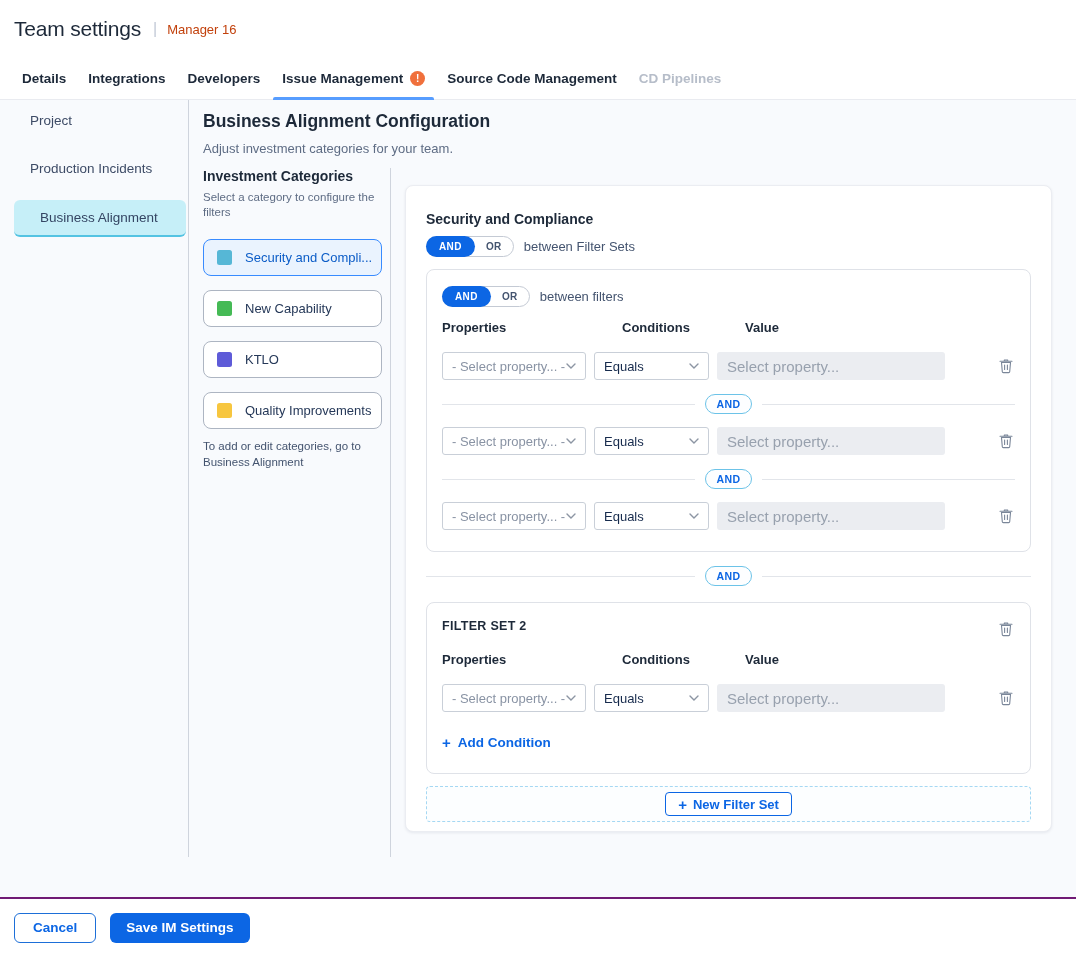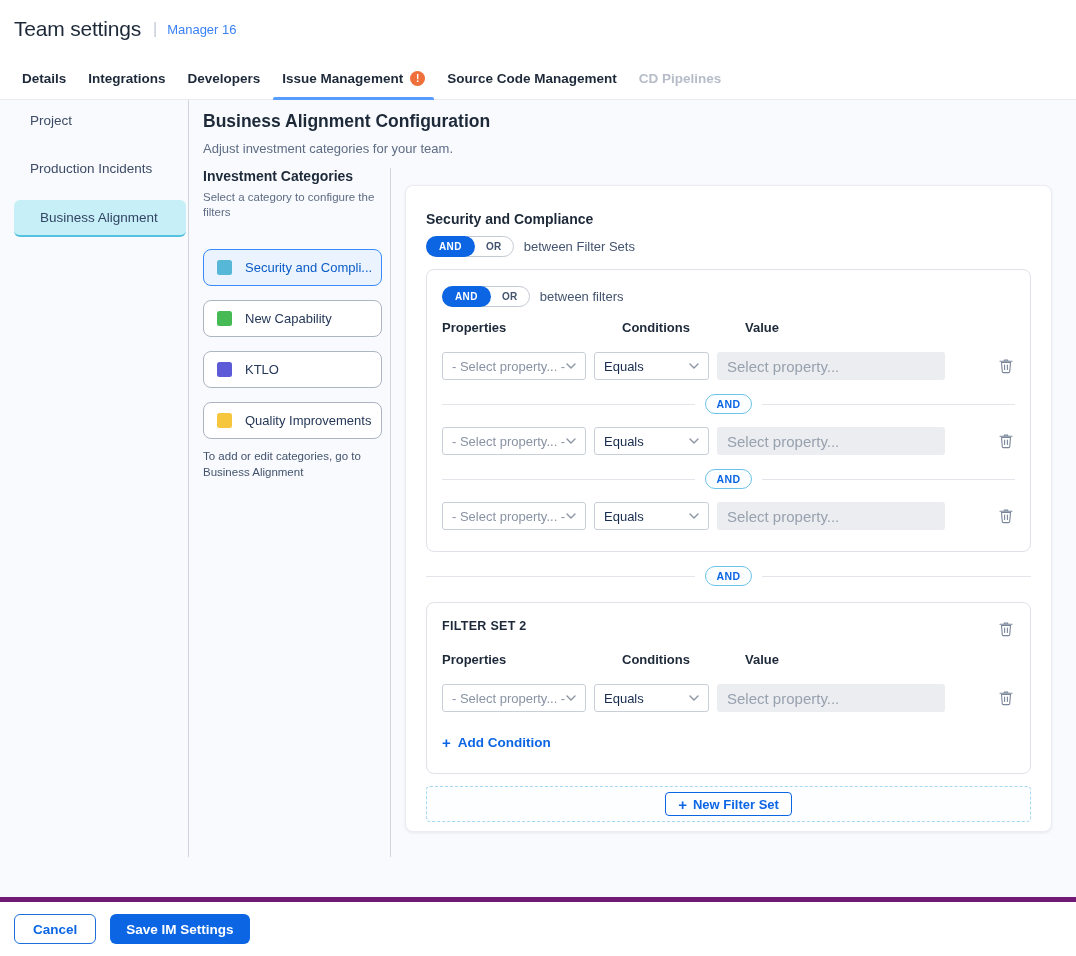--- a/index.html
+++ b/index.html
@@ -8,21 +8,21 @@
     width:1076px; height:956px; position:relative;
     font-family:"Liberation Sans", sans-serif;
     background:#ffffff; color:#172B4D; overflow:hidden;
   }
 
   
   .header { position:absolute; top:0; left:0; right:0; height:58px; background:#fff;
             display:flex; align-items:center; padding-left:14px; }
   .page-heading { font-size:21px; font-weight:normal; color:#1D2939; letter-spacing:-0.2px; }
   .heading-sep { color:#C2C9D6; margin:0 10px 0 12px; font-size:16px; font-weight:300; }
-  .heading-context { font-size:13px; color:#3b82f6; }
+  .heading-context { font-size:13px; color:#c2410c; }
 
   
   .tabs { position:absolute; top:58px; left:0; right:0; height:42px; background:#fff;
           border-bottom:1px solid #E9EBF0; display:flex; align-items:stretch; padding-left:11px; }
   .tab { position:relative; display:flex; align-items:center; gap:7px; padding:0 11px;
          font-size:13.5px; font-weight:600; color:#1D2939; cursor:pointer; }
   .tab.active { font-weight:700; }
   .tab.active::after { content:""; position:absolute; left:2px; right:2px; bottom:-1px;
                        height:3px; background:#579DFF; border-radius:2px 2px 0 0; }
   .tab.disabled { color:#B6BDC9; cursor:default; }
@@ -46,21 +46,21 @@
   .main-title { position:absolute; left:203px; top:11px; font-size:17.5px; font-weight:bold; color:#1D2939; }
   .main-subtitle { position:absolute; left:203px; top:41px; font-size:13px; color:#5E6C84; }
 
   
   .cats { position:absolute; left:203px; top:68px; width:180px; }
   .cats-title { font-size:14px; font-weight:bold; color:#1D2939; }
   .cats-hint { margin-top:6px; font-size:11.5px; line-height:15px; color:#5E6C84; width:172px; }
   .cat-btn { width:179px; height:37px; background:#fff; border:1px solid #ADB5C2; border-radius:8px;
              display:flex; align-items:center; gap:13px; padding-left:13px; margin-top:14px;
              font-size:13px; color:#253858; cursor:pointer; }
-  .cat-btn.first { margin-top:29px;text-align:center; }
+  .cat-btn.first { margin-top:19px;text-align:center; }
   .cat-btn.selected { border:1.5px solid #388BFF; background:#EAF3FE; color:#0B5CC7; }
   .swatch { width:15px; height:15px; border-radius:2.5px; flex:0 0 auto; }
   .cats-note { margin-top:9px; font-size:11.5px; line-height:16px; color:#44546F; width:172px; }
 
   
   .card { position:absolute; left:405px; top:85px; width:647px; height:647px; background:#fff;
           border:1px solid #EBEDF2; border-radius:8px; box-shadow:0 1px 3px rgba(9,30,66,.08);
           padding:25px 20px 0; }
   .card-title { font-size:14px; font-weight:bold; color:#1D2939; }
   .toggle-row { display:flex; align-items:center; gap:10px; margin-top:9px; }
@@ -104,21 +104,21 @@
   .plus-glyph { font-size:15px; font-weight:bold; }
 
   .new-set-zone { margin-top:12px; height:36px; border:1px dashed #A5D8F3; border-radius:4px;
                   background:#FCFEFF; display:flex; align-items:center; justify-content:center; }
   .new-set-btn { height:24px; border:1px solid #0C66E4; border-radius:4px; background:#fff;
                  color:#0C66E4; font-size:13px; font-weight:bold; display:flex; align-items:center;
                  gap:6px; padding:0 12px; cursor:pointer; font-family:"Liberation Sans",sans-serif; }
 
   
   .footer { position:absolute; top:897px; left:0; right:0; height:59px; background:#fff;
-            border-top:5px solid #701a75; display:flex; align-items:center; gap:14px; padding-left:14px; }
+            border-top:2px solid #701a75; display:flex; align-items:center; gap:14px; padding-left:14px; }
   .btn-cancel { height:30px; padding:0 18px; background:#fff; border:1px solid #1D6FD8; border-radius:6px;
                 color:#0C66E4; font-size:13.5px; font-weight:bold; cursor:pointer;
                 font-family:"Liberation Sans",sans-serif; }
   .btn-save { height:30px; padding:0 16px; background:#0C66E4; border:none; border-radius:6px;
               color:#fff; font-size:13.5px; font-weight:bold; cursor:pointer;
               font-family:"Liberation Sans",sans-serif; }
 </style>
 </head>
 <body>
 

